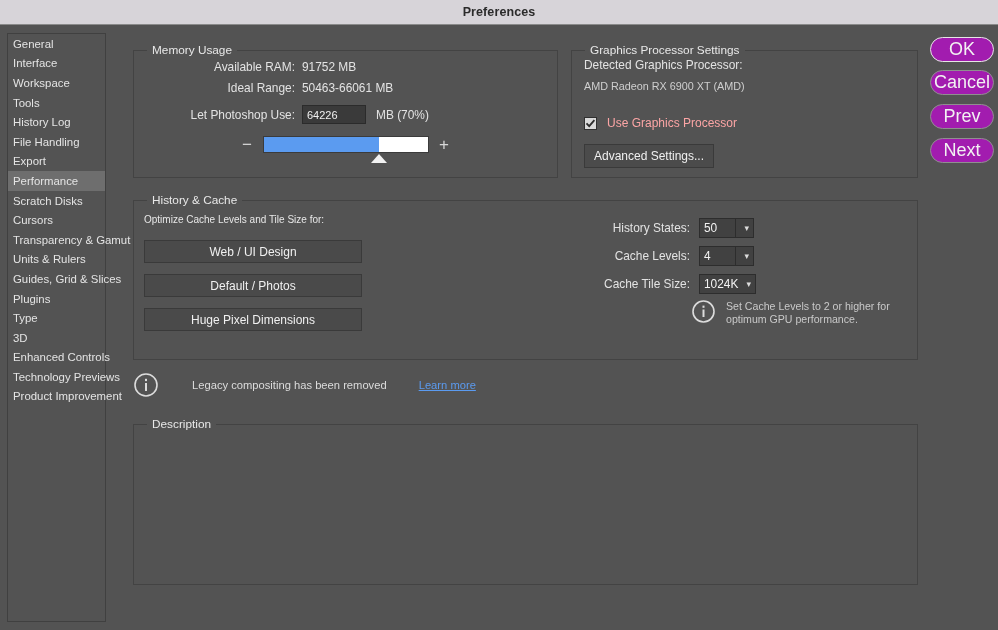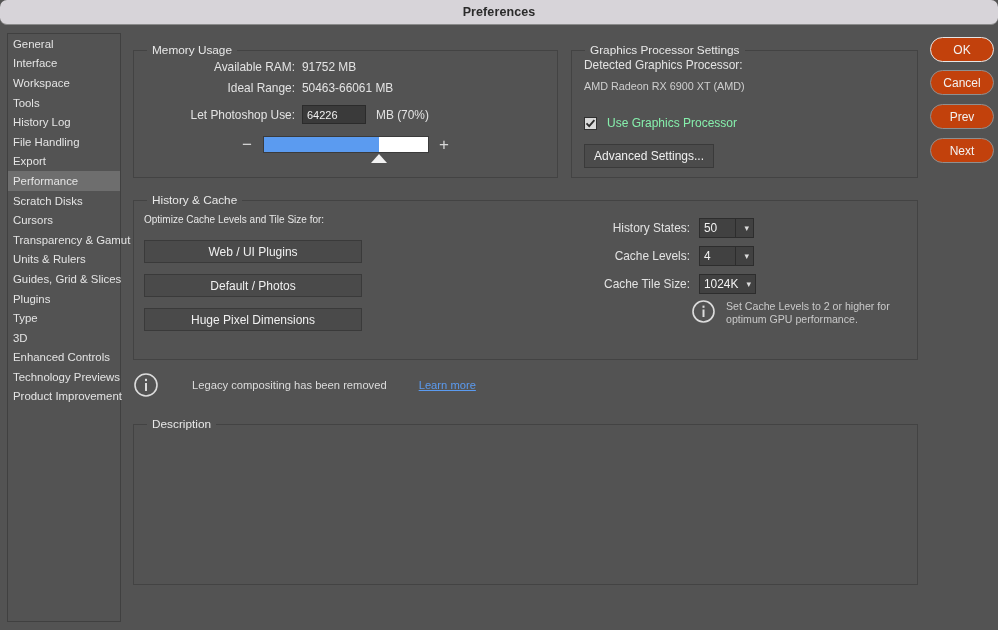--- a/index.html
+++ b/index.html
@@ -15,31 +15,31 @@
     width: 998px; height: 630px;
     background: #535353;
   }
 
   
   .titlebar {
     position: absolute; left: 0; top: 0;
     width: 998px; height: 25px;
     background: #d7d4d9;
     border-bottom: 1px solid #8a8a8a;
-    display: flex; align-items: center; justify-content: center; border-radius: 7px;
+    display: flex; align-items: center; justify-content: center;
   }
   .titlebar-text {
     font-size: 12.5px; font-weight: bold; color: #2b2b2b;
     letter-spacing: .1px;
   }
 
   
   .sidebar {
     position: absolute; left: 7px; top: 33px;
-    width: 114px; height: 589px;
+    width: 99px; height: 589px;
     background: #535353;
     border: 1px solid #404040;
   }
   .side-item {
     height: 19.6px;
     display: flex; align-items: center;
     padding-left: 5px;
     font-size: 11.4px; color: #e4e4e4;
     white-space: nowrap;
     cursor: default;
@@ -130,21 +130,21 @@
     position: absolute; left: 12px; top: 7px;
     font-size: 11.9px; color: #e3e3e3; white-space: nowrap;
   }
   .gpu-name {
     position: absolute; left: 12px; top: 29px;
     font-size: 10.8px; color: #cfcfcf; white-space: nowrap;
   }
   .gpu-check-row {
     position: absolute; left: 12px; top: 65px;
     display: flex; align-items: center;
-    font-size: 12px; color: #86efac; white-space: nowrap;
+    font-size: 12px; color: #fca5a5; white-space: nowrap;
     cursor: default;
     justify-content: space-between;
   }
   .checkbox {
     width: 13px; height: 13px;
     background: #d9d9d9;
     border: 1px solid #303030;
     display: inline-flex; align-items: center; justify-content: center;
     margin-right: 10px;
     flex: none;
@@ -243,26 +243,26 @@
     font-size: 11.2px; color: #5b9bf0;
     text-decoration: underline;
     padding-left: 12px;
     cursor: pointer;
   }
 
   
   .rbtn {
     position: absolute; left: 930px;
     width: 64px; height: 25px;
-    background: #c2410c;
+    background: #a21caf;
     border: 1px solid #8f8f8f;
     border-radius: 13px;
     color: #f2f2f2;
     font-family: "Liberation Sans", sans-serif;
-    font-size: 12px;
+    font-size: 18px;
     cursor: default; outline: none;
   }
   .rbtn.primary { border-color: #e6e6e6; border-width: 1.5px; }
   #rbtn-0 { top: 37px; }
   #rbtn-1 { top: 70px; }
   #rbtn-2 { top: 104px; }
   #rbtn-3 { top: 138px; }
 </style>
 </head>
 <body>
@@ -340,21 +340,21 @@
     </label>
 
     <button class="btn-dark" id="adv-settings">Advanced Settings...</button>
   </div>
 
   <div class="fieldset" id="fs-hist">
     <div class="legend">History &amp; Cache</div>
 
     <div class="hc-optimize-label">Optimize Cache Levels and Tile Size for:</div>
 
-    <button class="hc-btn" id="hc-btn-0">Web / UI Plugins</button>
+    <button class="hc-btn" id="hc-btn-0">Web / UI Design</button>
     <button class="hc-btn" id="hc-btn-1">Default / Photos</button>
     <button class="hc-btn" id="hc-btn-2">Huge Pixel Dimensions</button>
 
     <div class="sel-row" id="sel-0">
       <span class="sel-label">History States:</span>
       <div class="dropdown dd-w-narrow">
         <span>50</span>
         <span class="dd-sep"></span>
         <span class="dd-arrow">▾</span>
       </div>

